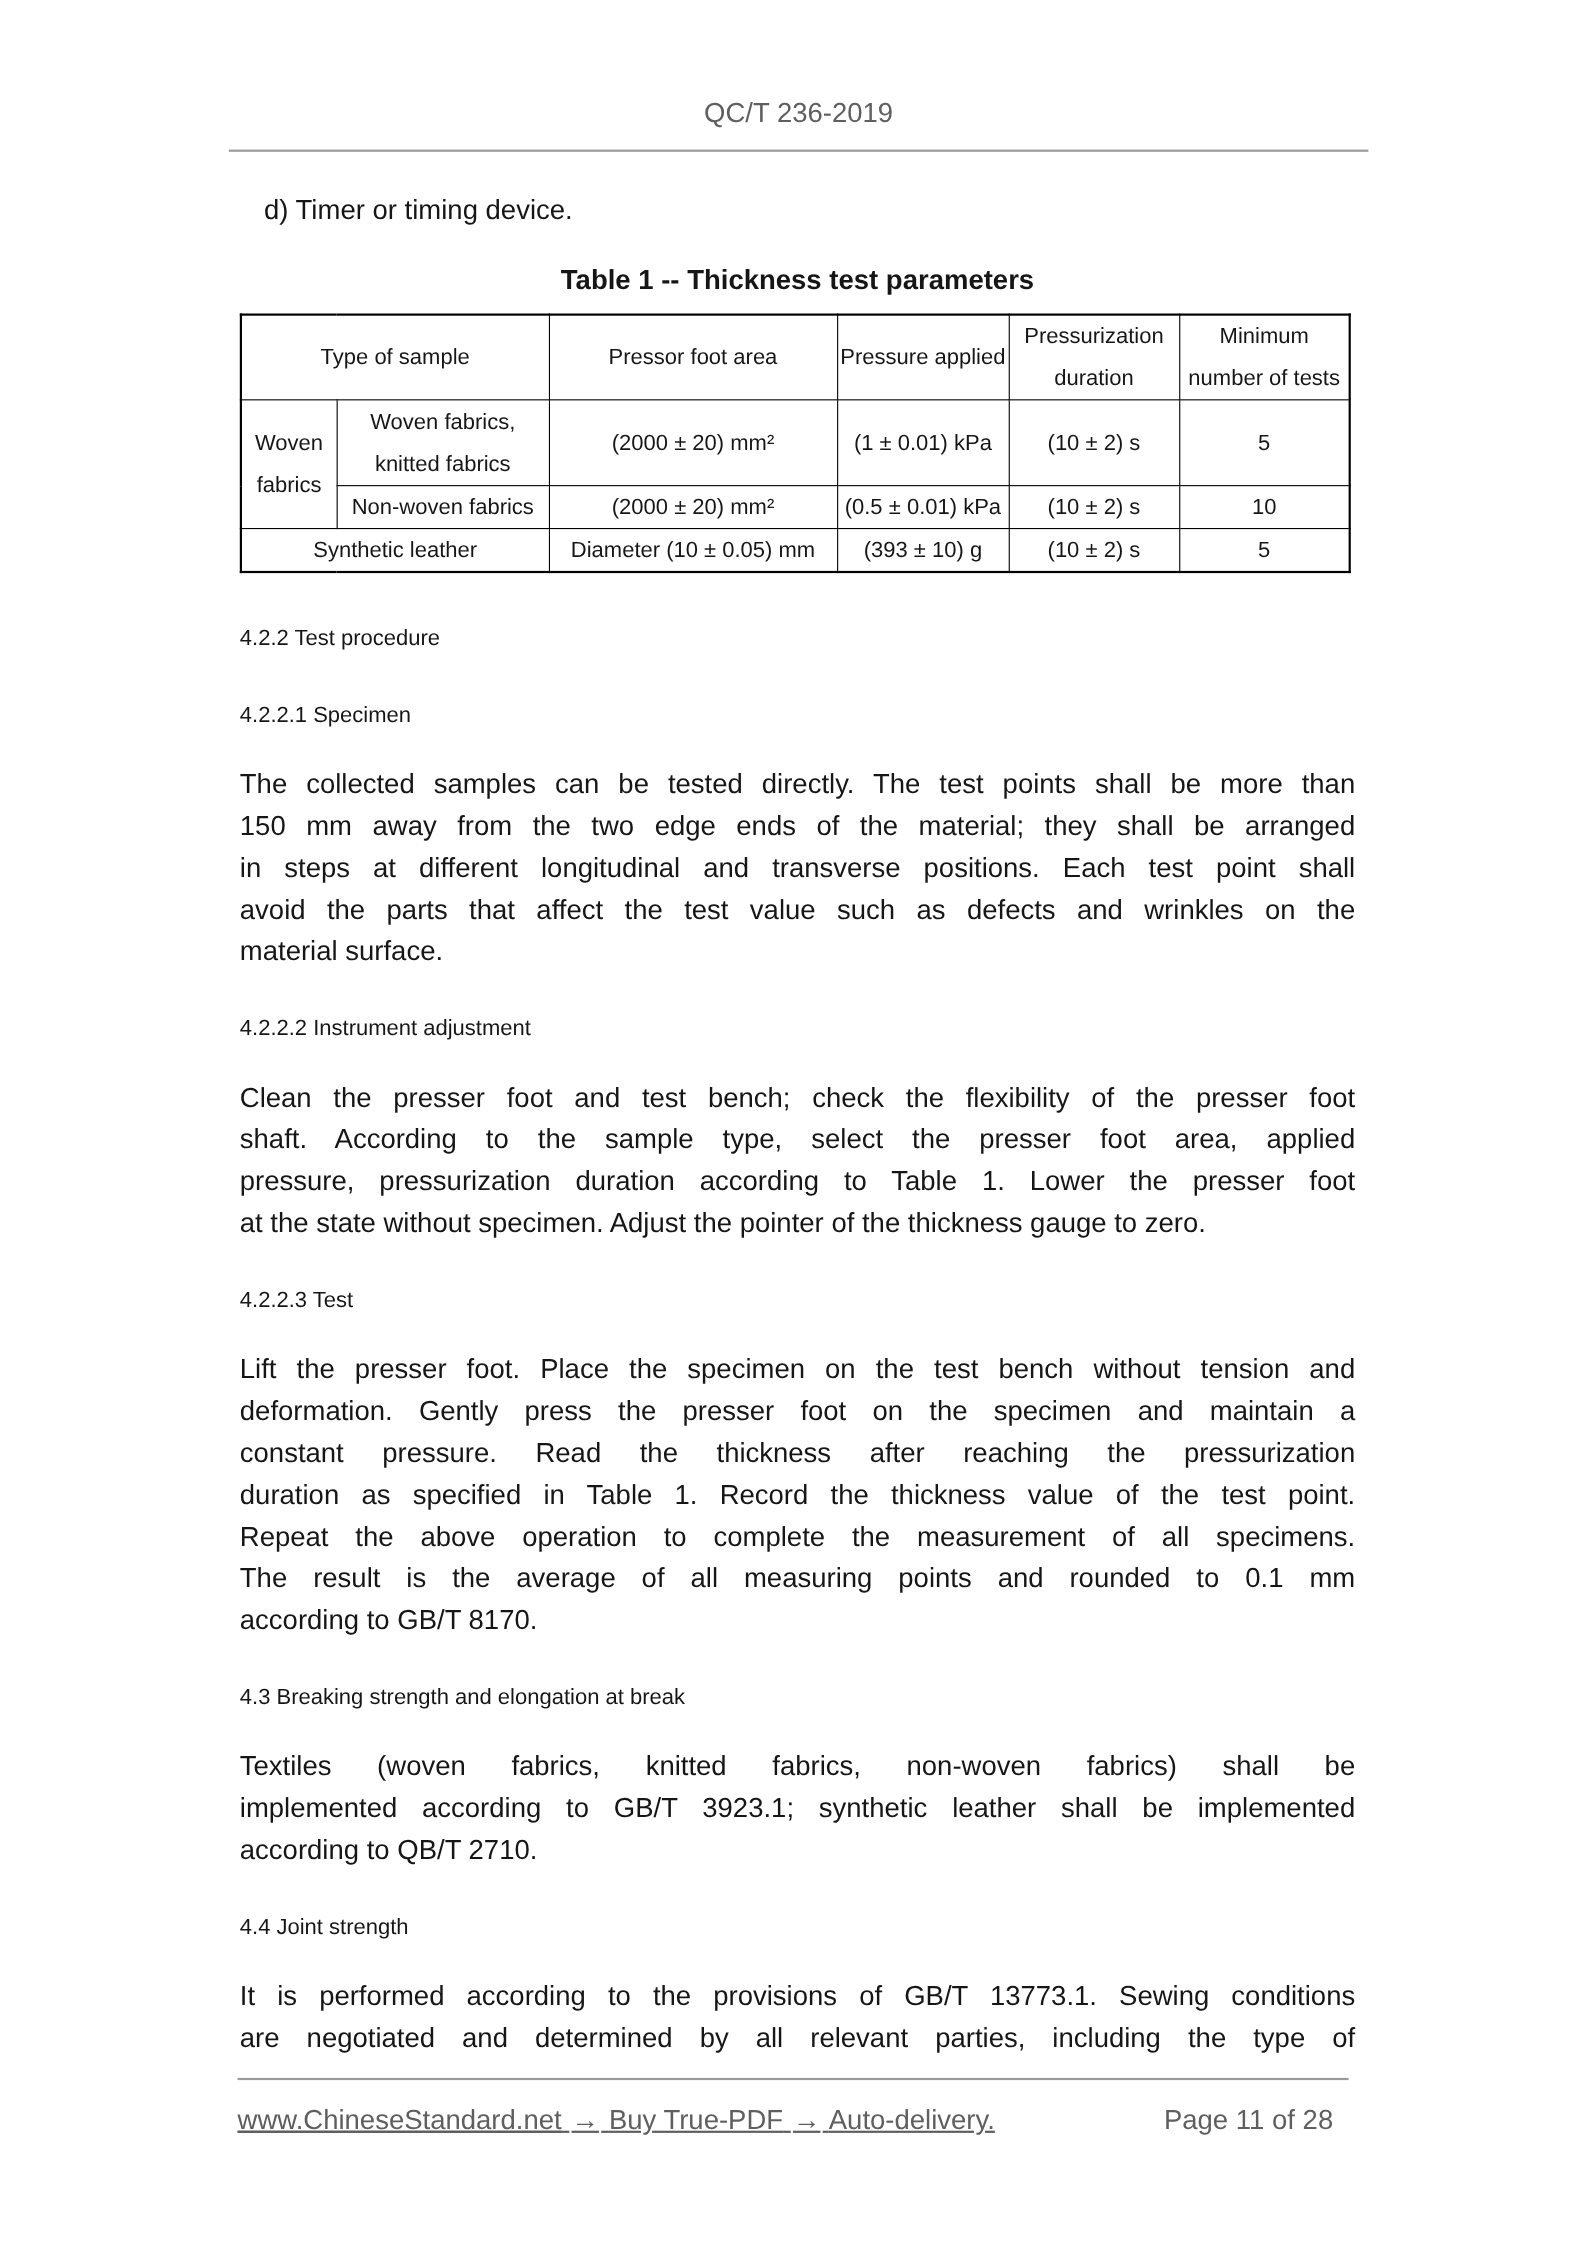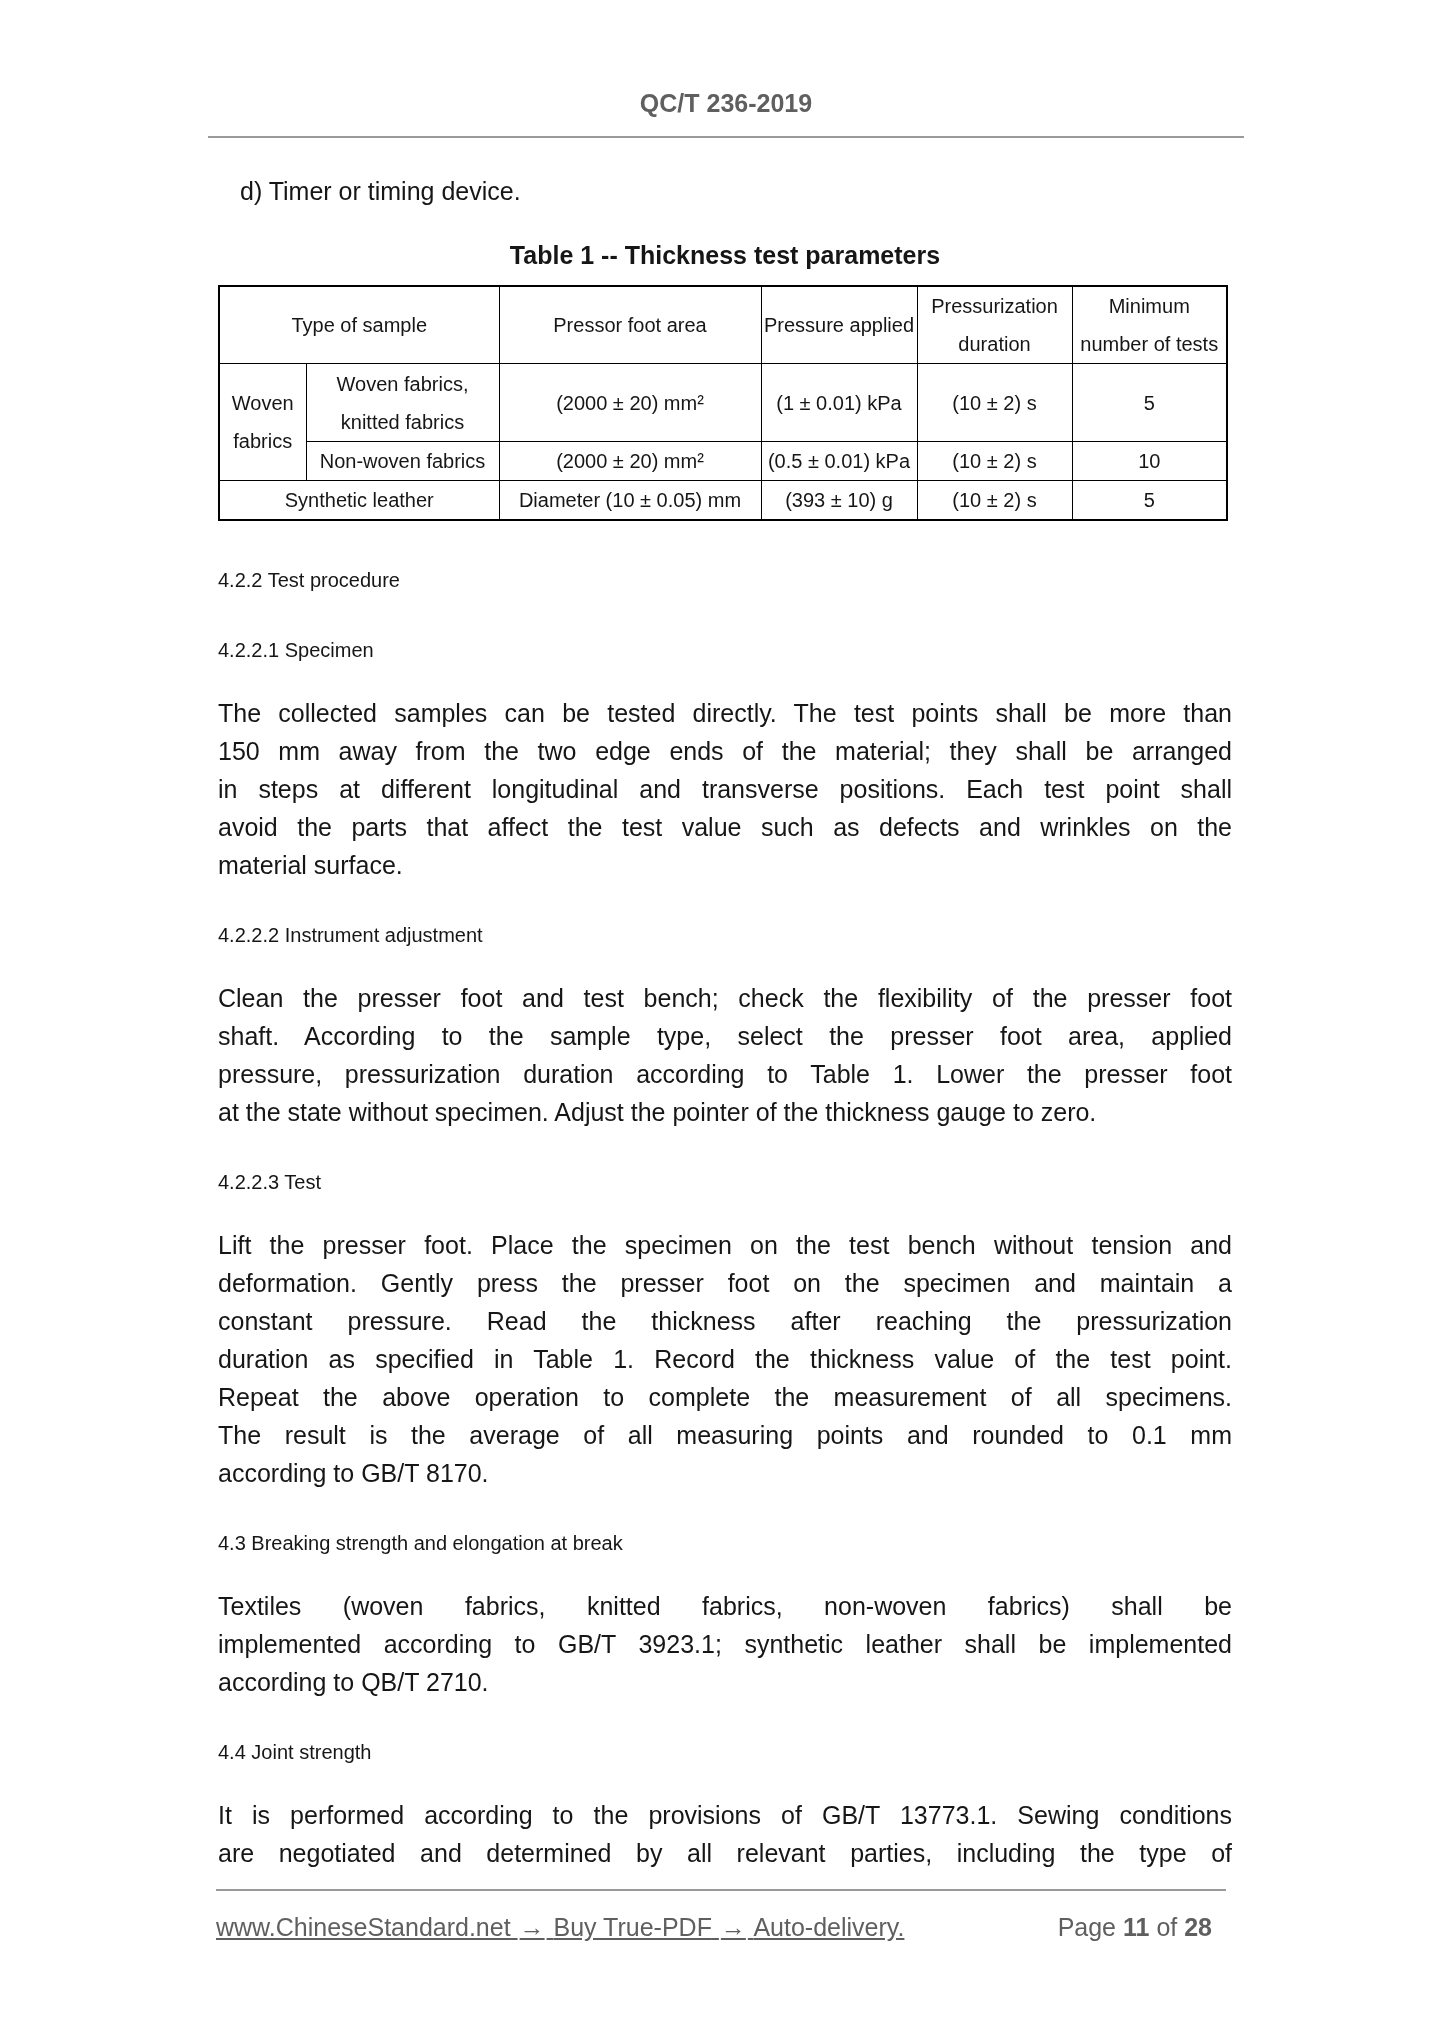--- a/index.html
+++ b/index.html
@@ -1,21 +1,21 @@
 <!DOCTYPE html>
 <html><head>
 <meta charset="utf-8">
 <style>
   html,body{margin:0;padding:0;background:#ffffff;}
   .page{
     position:relative;width:1445px;height:2044px;background:#fff;overflow:hidden;
     font-family:"Liberation Sans","DejaVu Sans",sans-serif;color:#161616;
   }
   
-  .doc-header{position:absolute;top:0;left:208px;width:1036px;font-weight:bold;}
+  .doc-header{position:absolute;top:0;left:208px;width:1036px;}
   .doc-number{margin-top:84px;text-align:center;color:#5f5f5f;font-size:25px;line-height:38px;}
   .header-rule{margin-top:14px;border:0;border-top:2px solid #9a9a9a;height:0;}
   
   .content{position:absolute;top:0;left:218px;width:1014px;font-size:25px;line-height:38px;}
   .list-item{margin:172px 0 0 22px;}
   .table-title{margin-top:26px;text-align:center;font-weight:bold;font-size:25px;line-height:38px;}
   
   table.params{border-collapse:collapse;table-layout:fixed;width:1008px;margin-top:11px;border:2px solid #000;}
   table.params th,table.params td{
     border:1px solid #000;text-align:center;vertical-align:middle;
@@ -29,21 +29,21 @@
   .para{margin-top:25px;}
   .tl{text-align:left;}
   .tl.tj{text-align:justify;text-align-last:justify;}
   
   .doc-footer{position:absolute;top:1889px;left:216px;width:1010px;color:#5f5f5f;font-size:25px;}
   .footer-rule{border:0;border-top:2px solid #9a9a9a;height:0;margin:0;}
   .footer-row{margin-top:17px;display:flex;justify-content:space-between;align-items:baseline;line-height:38px;}
   .footer-left{white-space:nowrap;text-decoration:underline;}
   .site-link{text-decoration:underline;color:#5f5f5f;cursor:pointer;}
   .footer-right{white-space:nowrap;margin-right:14px;}
-  .fb{font-weight:bold;}
+  .fb{font-weight:normal;}
   .arrow{padding:0 2px;}
 </style>
 </head>
 <body>
 
 <div class="page">
 
   <div class="doc-header">
     <div class="doc-number">QC/T 236-2019</div>
     <div class="header-rule"></div>

